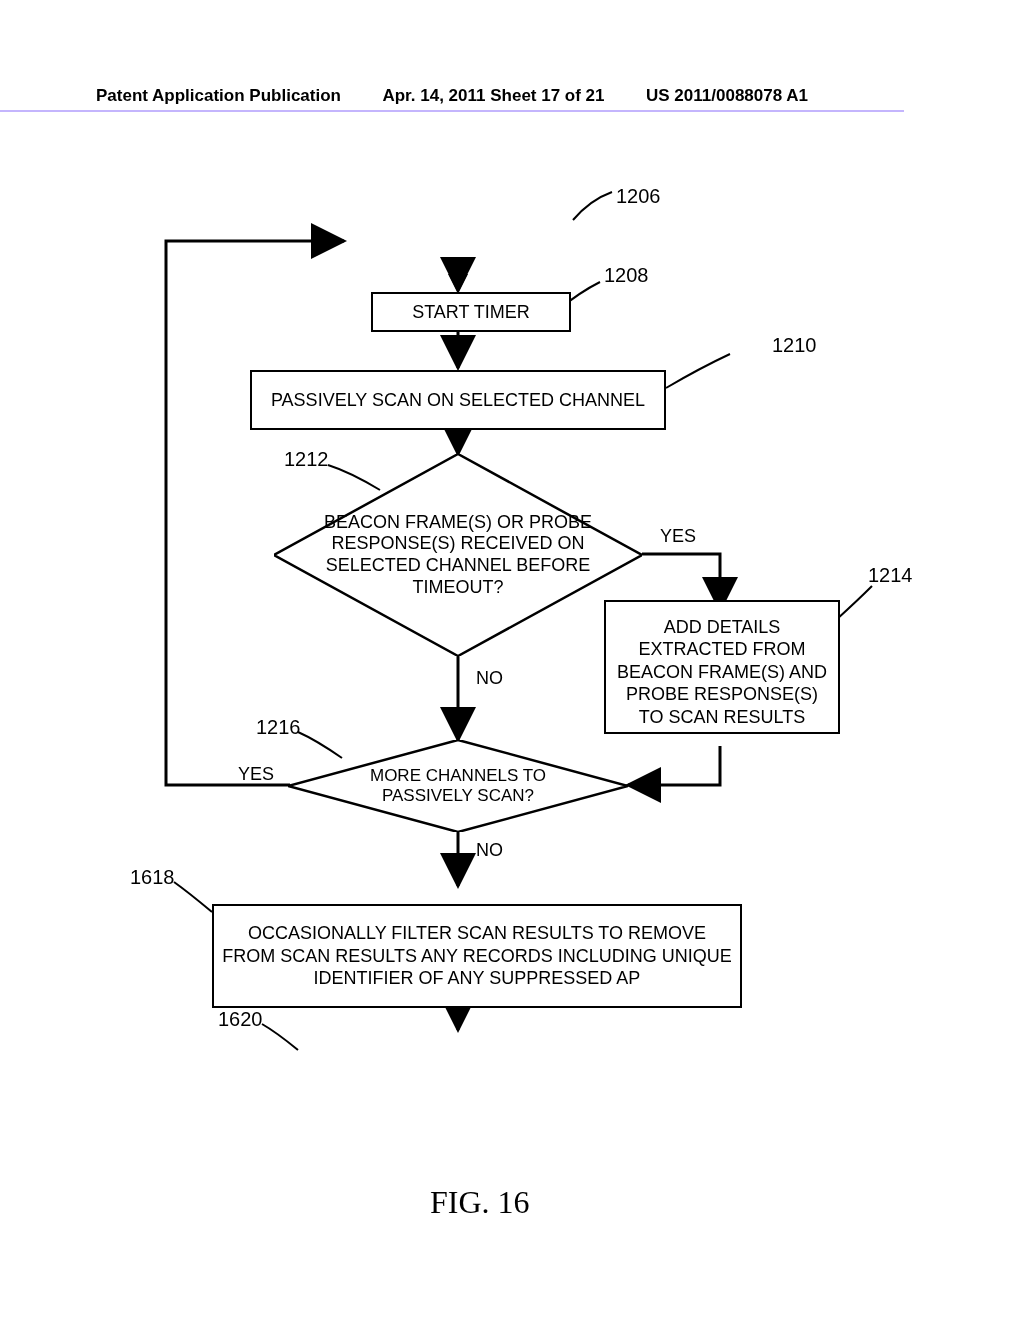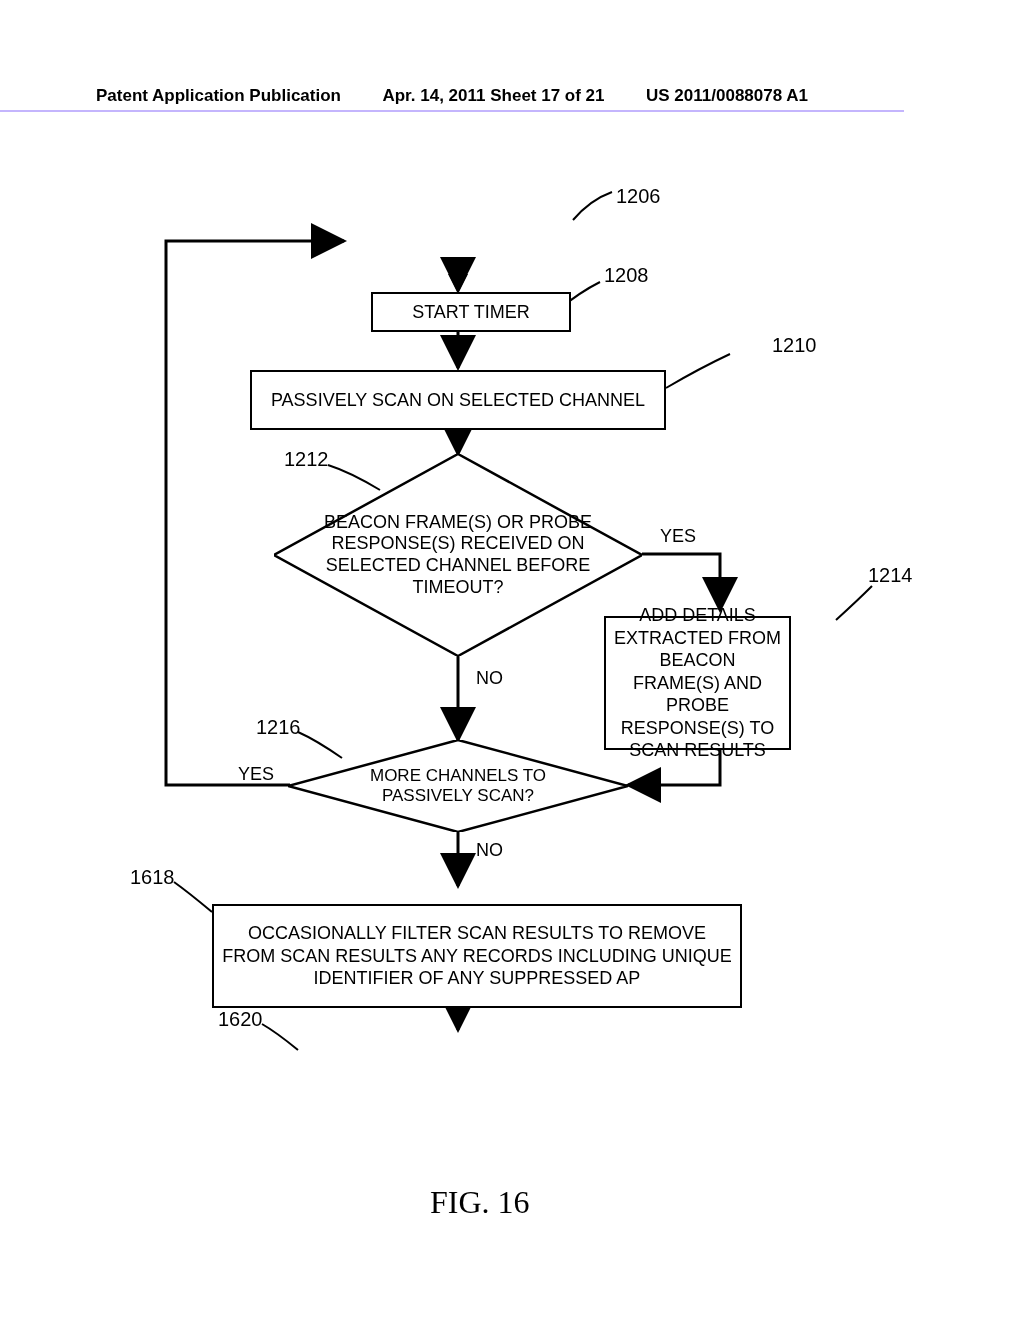--- a/index.html
+++ b/index.html
@@ -162,21 +162,21 @@
 
   <div class="diamond-wrap" style="left:274px; top:334px; width:368px; height:202px;">
     <svg class="diamond-shape" viewBox="0 0 368 202">
       <polygon points="184,0 368,101 184,202 0,101" fill="#fff" stroke="#000" stroke-width="2.5"></polygon>
     </svg>
     <div class="diamond-text">
       <span>BEACON FRAME(S) OR PROBE RESPONSE(S) RECEIVED ON SELECTED CHANNEL BEFORE TIMEOUT?</span>
     </div>
   </div>
 
-  <div class="box" style="left:604px; top:496px; width:187px; height:134px;">
+  <div class="box" style="left:604px; top:480px; width:236px; height:134px;align-items:flex-end;">
     <span>ADD DETAILS EXTRACTED FROM BEACON FRAME(S) AND PROBE RESPONSE(S) TO SCAN RESULTS</span>
   </div>
 
   <div class="diamond-wrap" style="left:288px; top:620px; width:340px; height:92px;">
     <svg class="diamond-shape" viewBox="0 0 340 92">
       <polygon points="170,0 340,46 170,92 0,46" fill="#fff" stroke="#000" stroke-width="2.5"></polygon>
     </svg>
     <div class="diamond-text" style="font-size:17px; padding:0 44px;">
       <span>MORE CHANNELS TO PASSIVELY SCAN?</span>
     </div>

